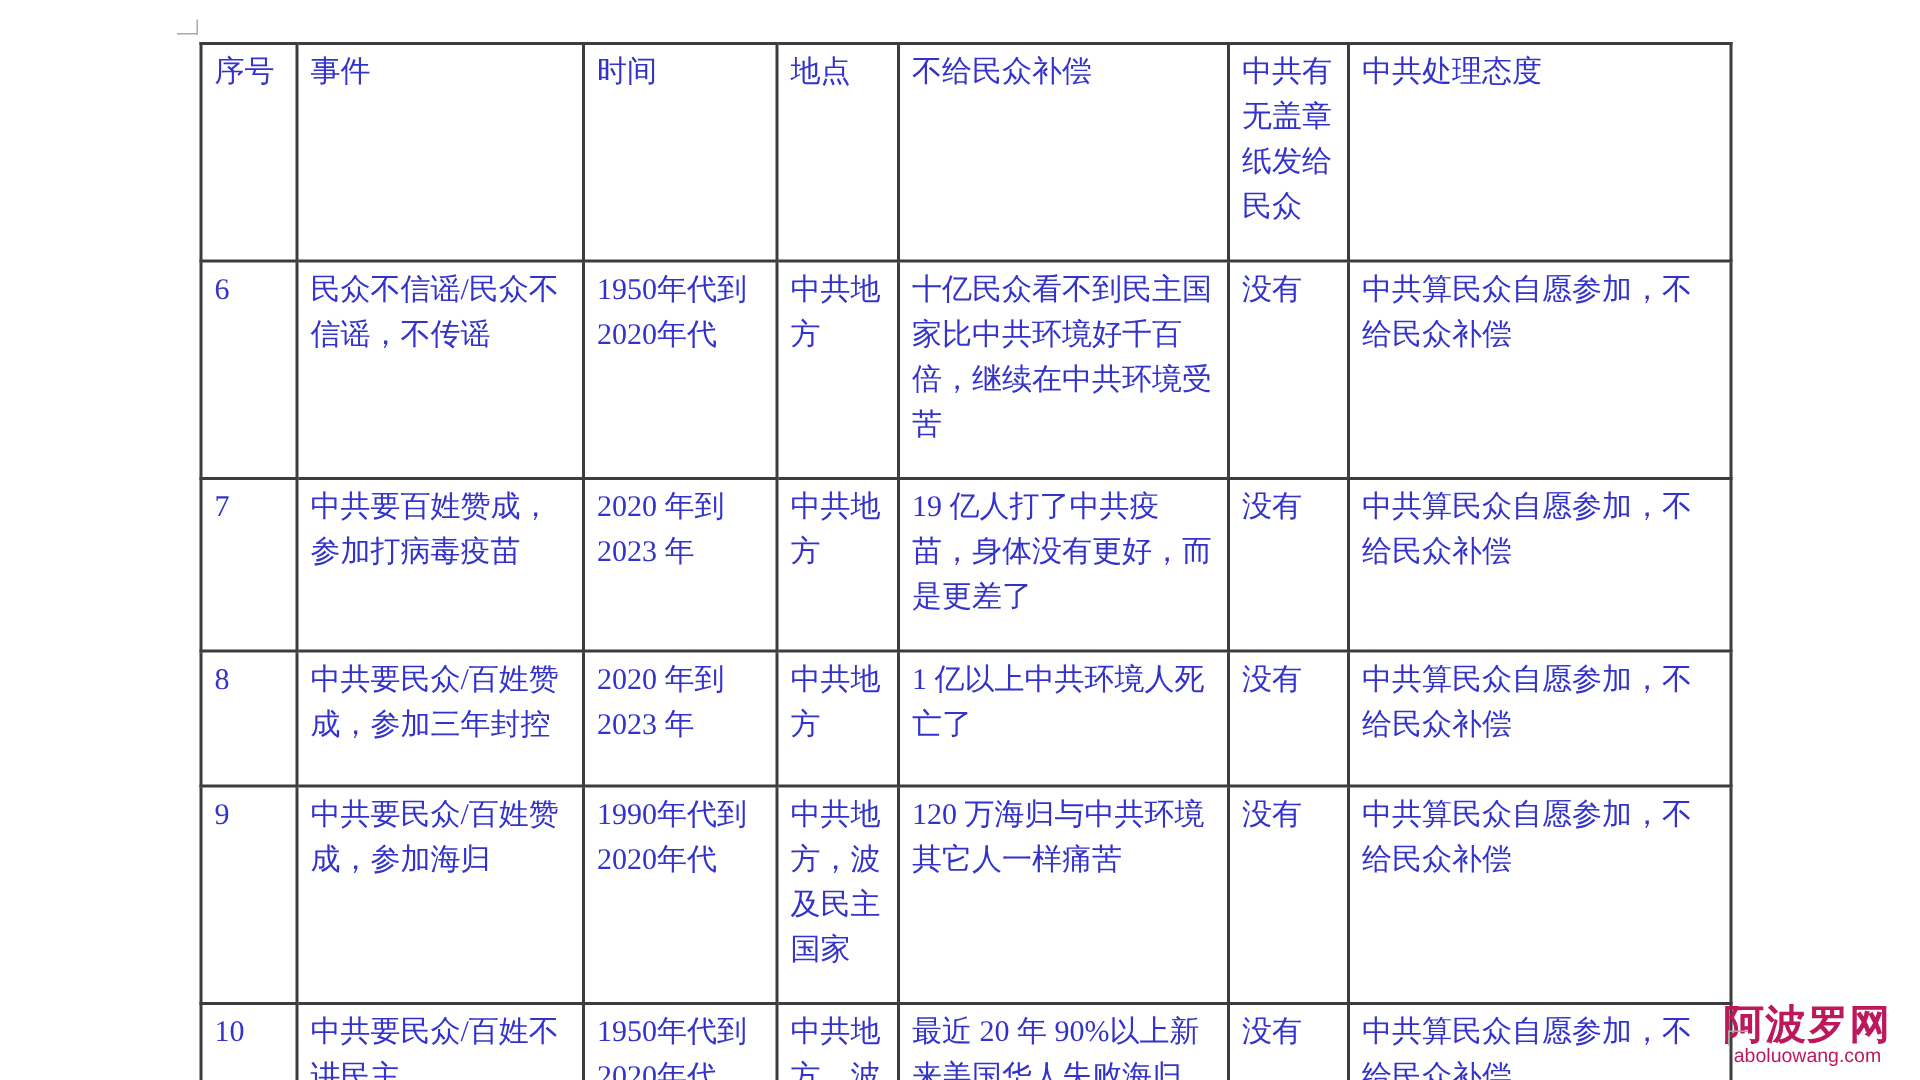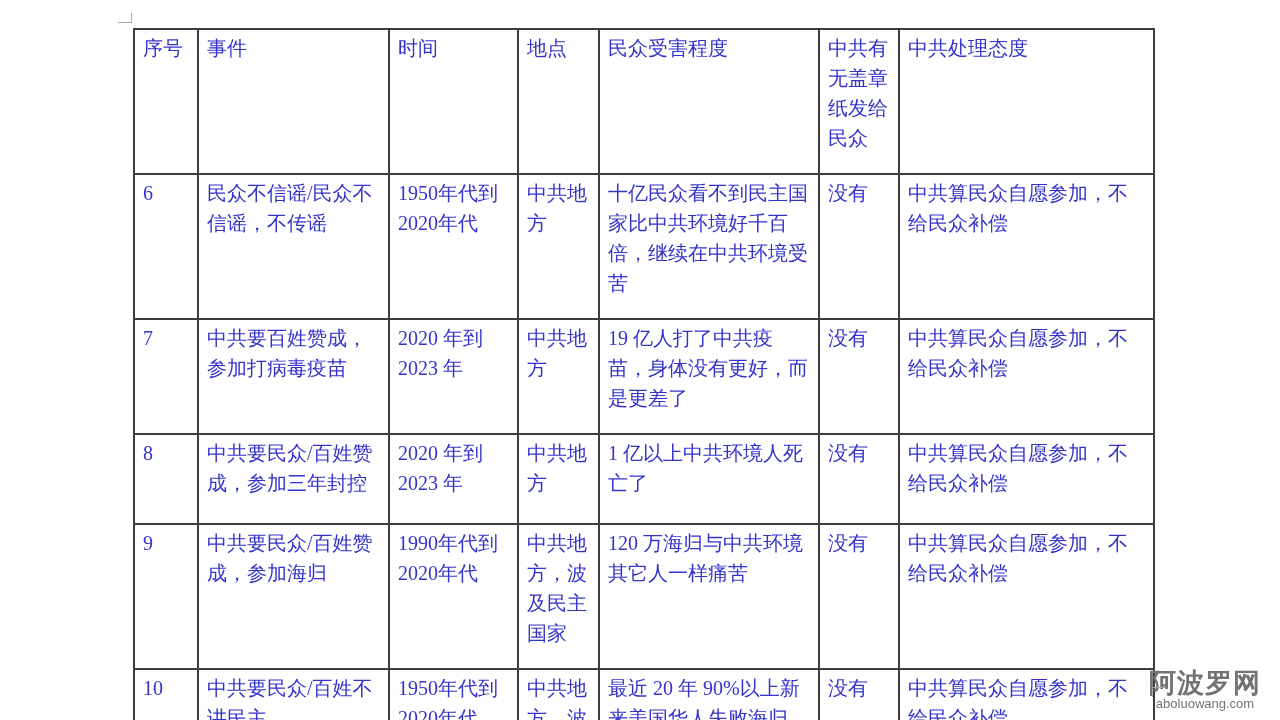--- a/index.html
+++ b/index.html
@@ -75,21 +75,21 @@
     border-top: 1px solid #a9a9a9;
   }
 
   
   .watermark {
     position: absolute;
     right: 10px;
     top: 670px;
     width: 130px;
     text-align: center;
-    color: #737373;
+    color: #be185d;
     font-family: "Liberation Sans", "DejaVu Sans", sans-serif;
   }
   .watermark .wm-title {
     font-size: 27px;
     font-weight: bold;
     line-height: 27px;
     letter-spacing: 1px;
   }
   .watermark .wm-url {
     font-size: 13px;
@@ -112,21 +112,21 @@
       <col class="w-harm">
       <col class="w-stamp">
       <col class="w-attitude">
     </colgroup>
     <thead>
       <tr>
         <th class="green">序号</th>
         <th class="jz">事件</th>
         <th class="jz">时间</th>
         <th class="jz">地点</th>
-        <th class="jz">民众受害程度</th>
+        <th class="jz">不给民众补偿</th>
         <th class="jz">中共有无盖章纸发给民众</th>
         <th class="jz">中共处理态度</th>
       </tr>
     </thead>
     <tbody>
         <tr>
     <td class="green">6</td>
     <td class="jz">民众不信谣/民众不信谣，不传谣</td>
     <td class="jz">1950年代到2020年代</td>
     <td class="jz">中共地方</td>

